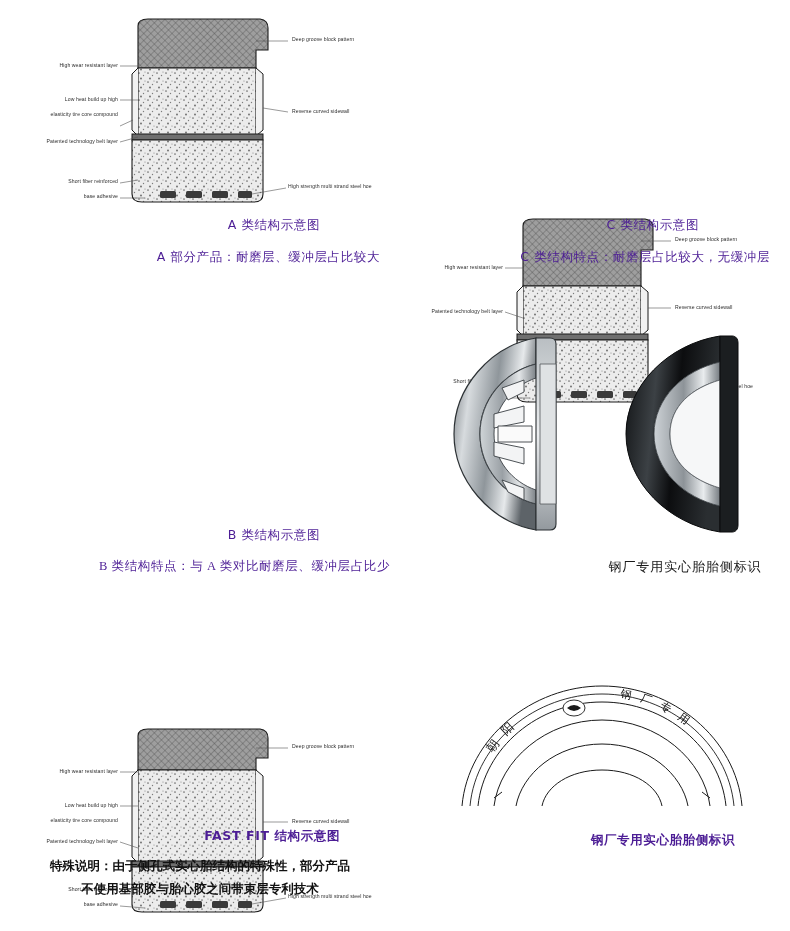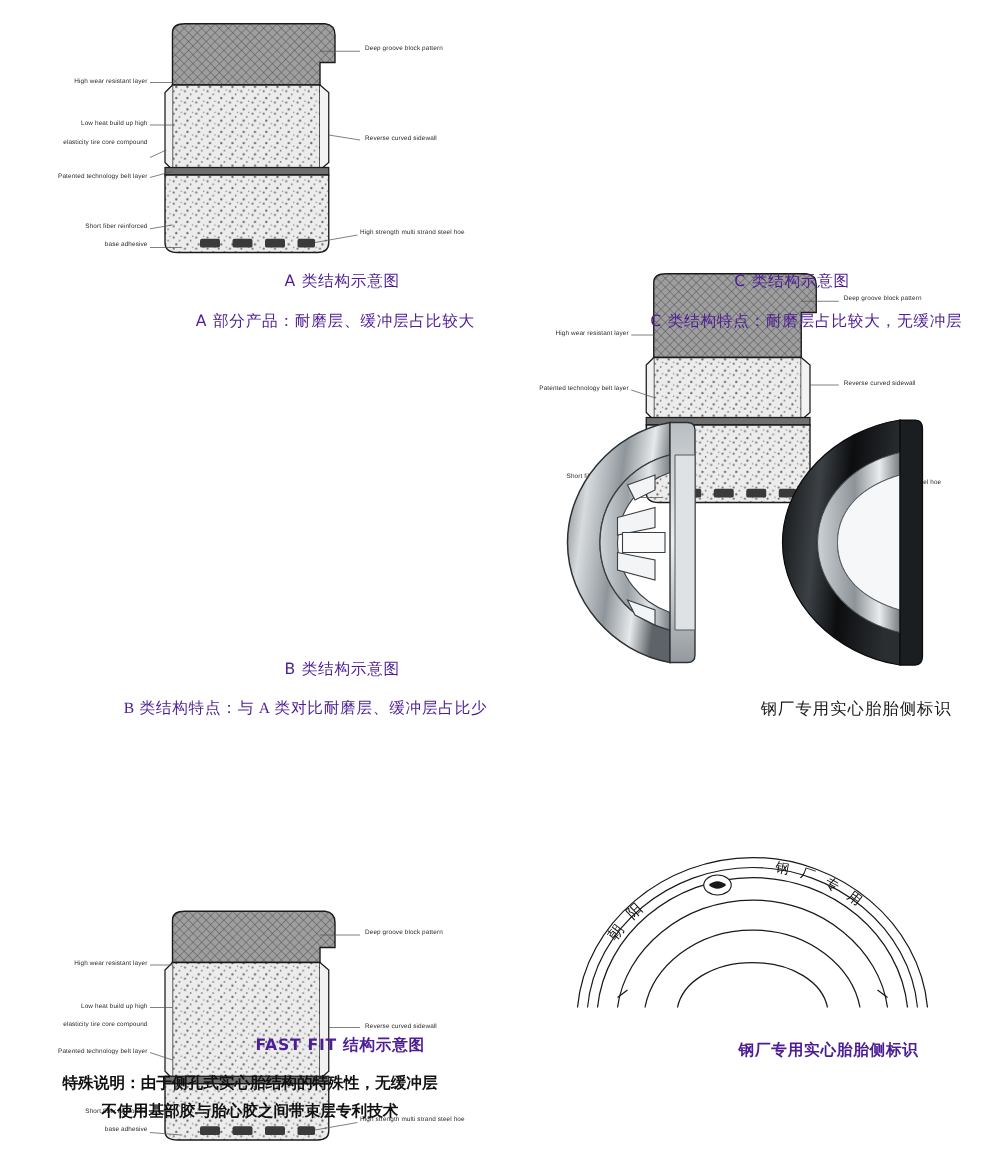--- a/index.html
+++ b/index.html
@@ -174,21 +174,21 @@
       </g>
     </svg>
     <div class="callout right" style="left:270px; top:28px;">Deep groove block pattern</div>
     <div class="callout left" style="left:0px; top:56px; width:98px;">High wear resistant layer</div>
     <div class="callout left" style="left:0px; top:100px; width:98px;">Patented technology belt layer</div>
     <div class="callout right" style="left:270px; top:96px;">Reverse curved sidewall</div>
     <div class="callout left" style="left:0px; top:170px; width:98px;">Short fiber reinforced</div>
     <div class="callout left" style="left:0px; top:185px; width:98px;">base adhesive</div>
     <div class="callout right" style="left:264px; top:175px;">High strength multi-strand steel hoe</div>
   </div>
-  <div class="cap-cn" style="left:440px; top:217px; width:240px;">C 类结构示意图</div>
+  <div class="cap-cn" style="left:459px; top:217px; width:240px;">C 类结构示意图</div>
   <div class="cap-cn" style="left:405px; top:249px; width:365px;">C 类结构特点：耐磨层占比较大，无缓冲层</div>
 
   <div class="panel xsec-wrap" style="left:20px; top:318px; width:360px; height:200px;">
     <svg class="xsec-svg" width="360" height="200" viewBox="0 0 360 200">
       <defs>
         <pattern id="hatchB" width="5" height="5" patternUnits="userSpaceOnUse" patternTransform="rotate(45)">
           <rect width="5" height="5" fill="#9e9e9e"></rect>
           <line x1="0" y1="0" x2="0" y2="5" stroke="#4a4a4a" stroke-width="0.7"></line>
           <line x1="0" y1="0" x2="5" y2="0" stroke="#4a4a4a" stroke-width="0.7"></line>
         </pattern>
@@ -335,16 +335,16 @@
       </g>
 
       <g stroke="#1a1a1a" stroke-width="1">
         <line x1="44" y1="118" x2="52" y2="112"></line>
         <line x1="252" y1="112" x2="260" y2="118"></line>
       </g>
     </svg>
   </div>
   <div class="cap-cn bold" style="left:470px; top:832px; width:265px;">钢厂专用实心胎胎侧标识</div>
 
-  <div class="note" style="left:20px; top:855px; width:360px;">特殊说明：由于侧孔式实心胎结构的特殊性，无缓冲层</div>
+  <div class="note" style="left:20px; top:855px; width:360px;">特殊说明：由于侧孔式实心胎结构的特殊性，部分产品</div>
   <div class="note" style="left:20px; top:878px; width:360px;">不使用基部胶与胎心胶之间带束层专利技术</div>
 
 </div>
 
 </body></html>

